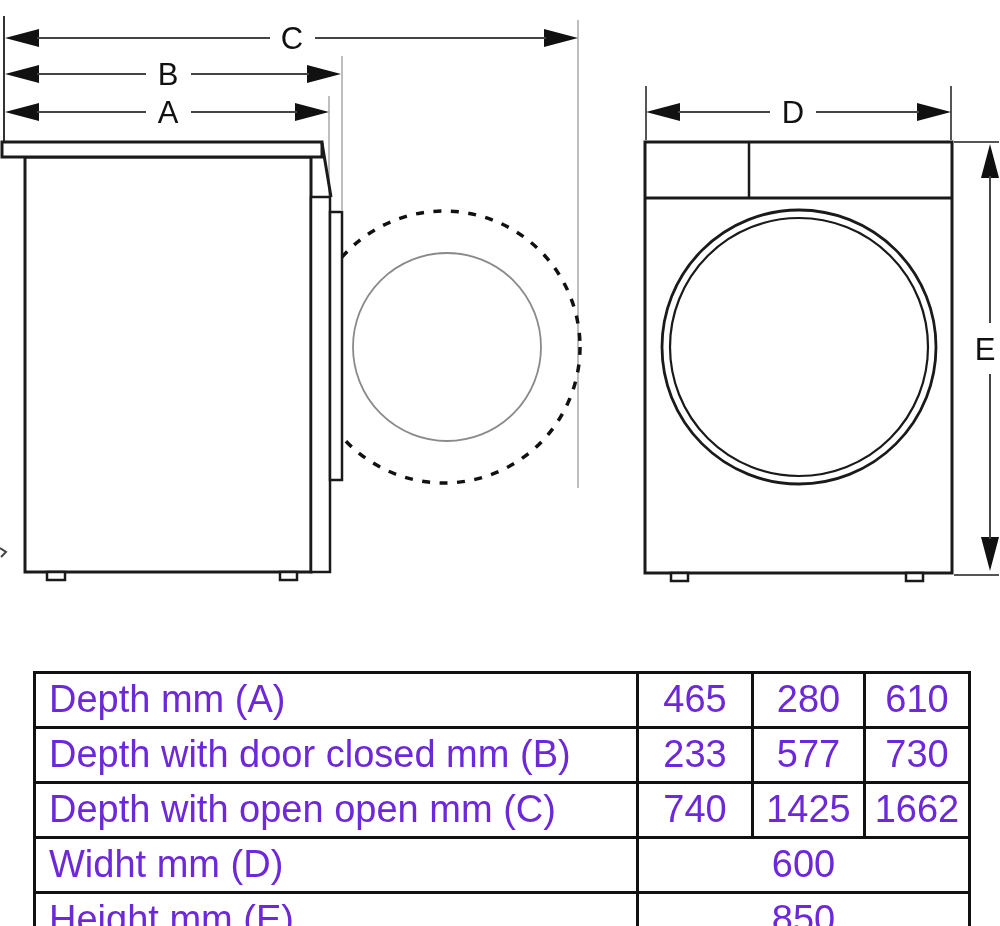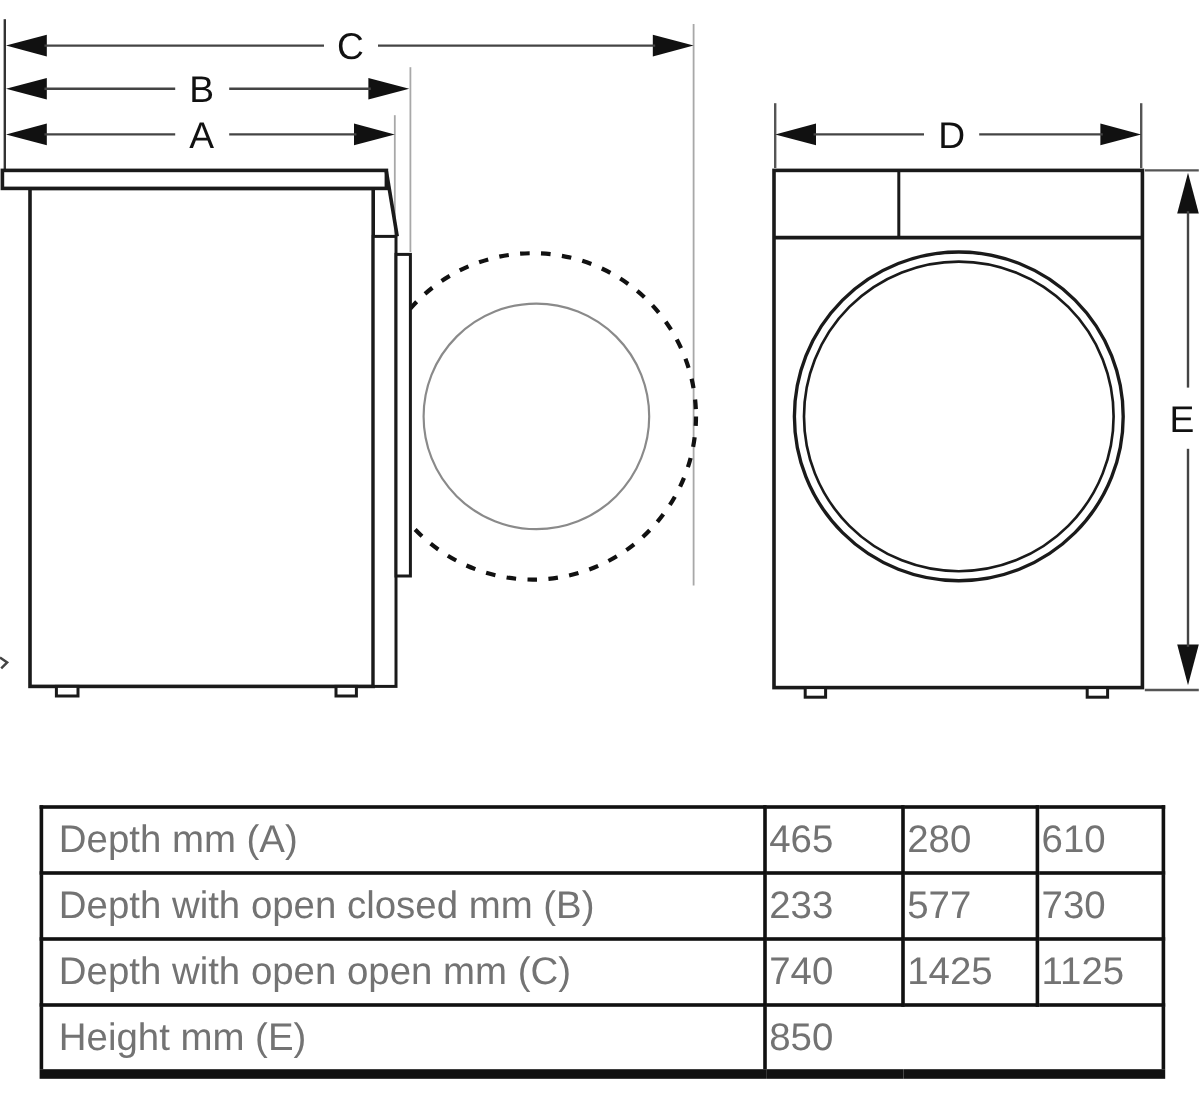--- a/index.html
+++ b/index.html
@@ -32,34 +32,34 @@
     width: 935px;
   }
   table.dims {
     border-collapse: collapse;
     table-layout: fixed;
     width: 935px;
     background: #ffffff;
   }
   table.dims td {
     border: 3px solid #111111;
-    font-size: 32px;
-    color: #737373;
+    font-size: 38px;
+    color: #6d28d9;
     white-space: nowrap;
     overflow: hidden;
     height: 50px;
     line-height: 1;
     vertical-align: middle;
   }
   table.dims td.lbl {
     text-align: left;
     padding: 0 4px 2px 13px;
   }
   table.dims td.val {
-    text-align: left;
+    text-align: center;
     padding: 0 2px 2px 2px;
   }
   table.dims tr:last-child td {
     border-bottom: 8px solid #111111;
   }
 </style>
 </head>
 <body>
 
 <div class="stage">
@@ -153,30 +153,34 @@
         <col style="width:105px">
       </colgroup>
       <tbody>
         <tr>
           <td class="lbl">Depth mm (A)</td>
           <td class="val">465</td>
           <td class="val">280</td>
           <td class="val">610</td>
         </tr>
         <tr>
-          <td class="lbl">Depth with open closed mm (B)</td>
+          <td class="lbl">Depth with door closed mm (B)</td>
           <td class="val">233</td>
           <td class="val">577</td>
           <td class="val">730</td>
         </tr>
         <tr>
           <td class="lbl">Depth with open open mm (C)</td>
           <td class="val">740</td>
           <td class="val">1425</td>
-          <td class="val">1125</td>
+          <td class="val">1662</td>
+        </tr>
+        <tr>
+          <td class="lbl">Widht mm (D)</td>
+          <td class="val" colspan="3">600</td>
         </tr>
         <tr>
           <td class="lbl">Height mm (E)</td>
           <td class="val" colspan="3">850</td>
         </tr>
       </tbody>
     </table>
   </div>
 </div>
 

